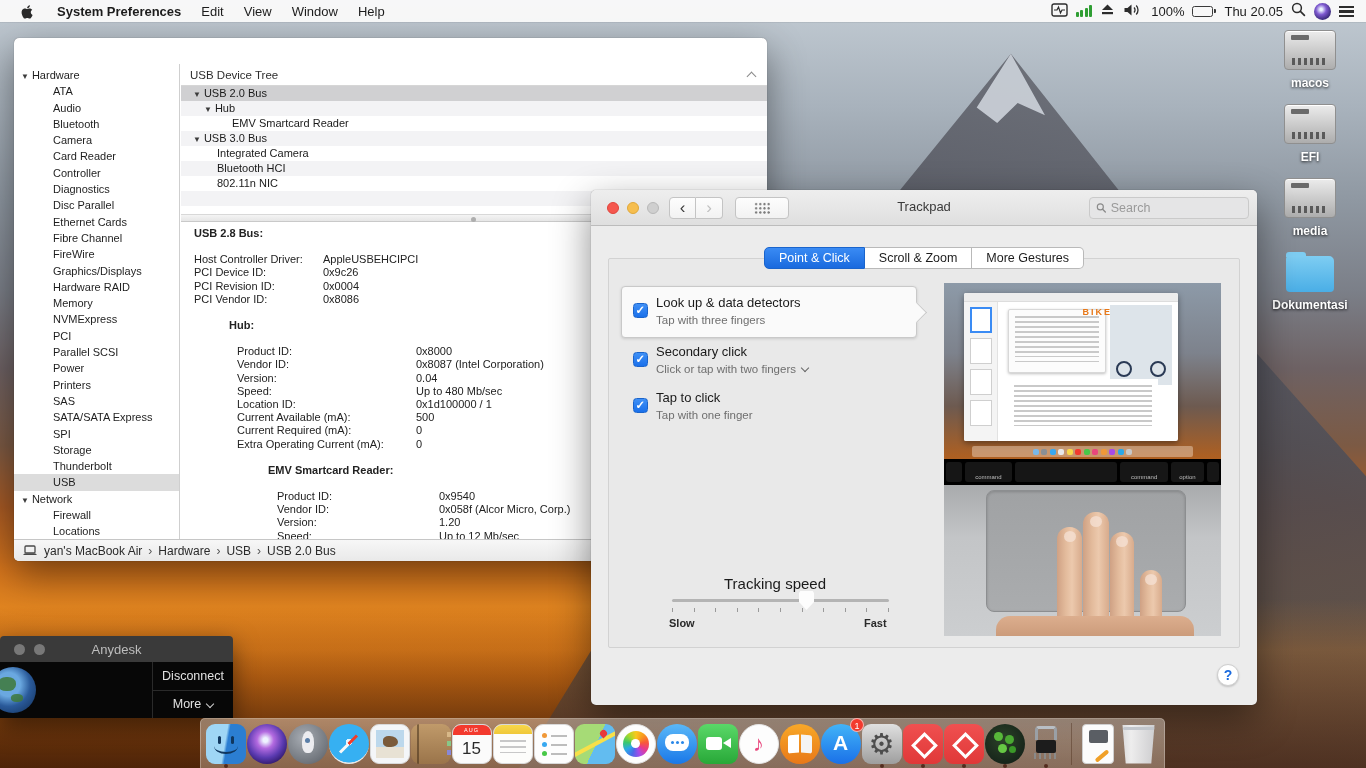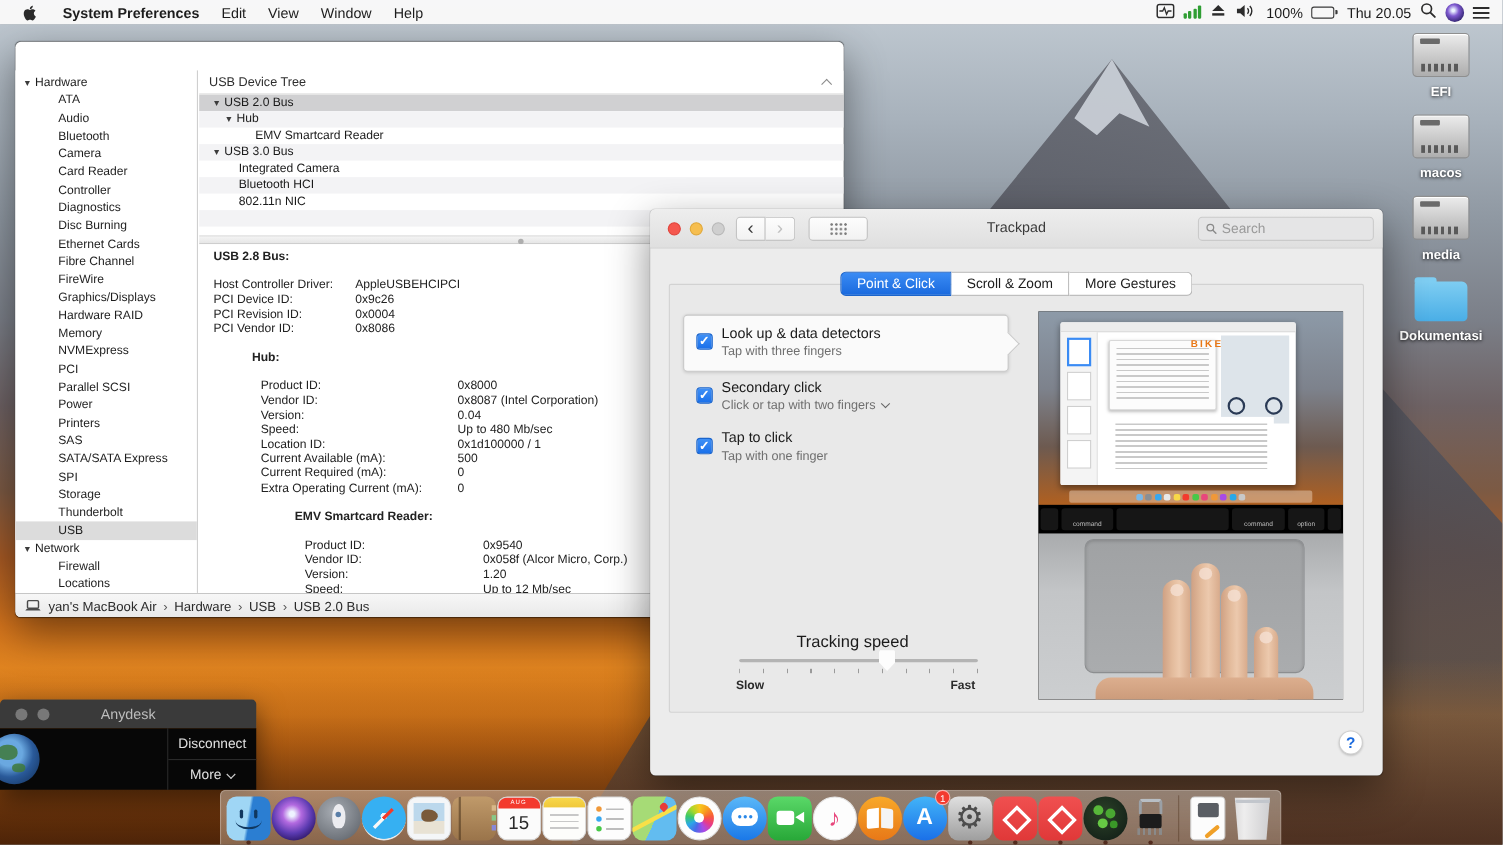--- a/index.html
+++ b/index.html
@@ -376,25 +376,25 @@
         </svg>
     </span>
     <span class="siri-orb"></span>
     <span class="list-ic"></span>
   </div>
 </div>
 
 <div class="desk-icons">
     <div class="dicon drive">
     <div class="art"></div>
-    <div class="lbl">EFI</div>
+    <div class="lbl">macos</div>
   </div>
     <div class="dicon drive">
     <div class="art"></div>
-    <div class="lbl">macos</div>
+    <div class="lbl">EFI</div>
   </div>
     <div class="dicon drive">
     <div class="art"></div>
     <div class="lbl">media</div>
   </div>
     <div class="dicon folder">
     <div class="art"></div>
     <div class="lbl">Dokumentasi</div>
   </div>
   </div>
@@ -404,21 +404,21 @@
   <div class="sidebar">
     <div class="sb-row sb-parent"><span class="tri">▼</span><span>Hardware</span></div>
     <div>
         <div class="sb-row sb-child"><span>ATA</span></div>
         <div class="sb-row sb-child"><span>Audio</span></div>
         <div class="sb-row sb-child"><span>Bluetooth</span></div>
         <div class="sb-row sb-child"><span>Camera</span></div>
         <div class="sb-row sb-child"><span>Card Reader</span></div>
         <div class="sb-row sb-child"><span>Controller</span></div>
         <div class="sb-row sb-child"><span>Diagnostics</span></div>
-        <div class="sb-row sb-child"><span>Disc Burning</span></div>
+        <div class="sb-row sb-child"><span>Disc Parallel</span></div>
         <div class="sb-row sb-child"><span>Ethernet Cards</span></div>
         <div class="sb-row sb-child"><span>Fibre Channel</span></div>
         <div class="sb-row sb-child"><span>FireWire</span></div>
         <div class="sb-row sb-child"><span>Graphics/Displays</span></div>
         <div class="sb-row sb-child"><span>Hardware RAID</span></div>
         <div class="sb-row sb-child"><span>Memory</span></div>
         <div class="sb-row sb-child"><span>NVMExpress</span></div>
         <div class="sb-row sb-child"><span>PCI</span></div>
         <div class="sb-row sb-child"><span>Parallel SCSI</span></div>
         <div class="sb-row sb-child"><span>Power</span></div>

